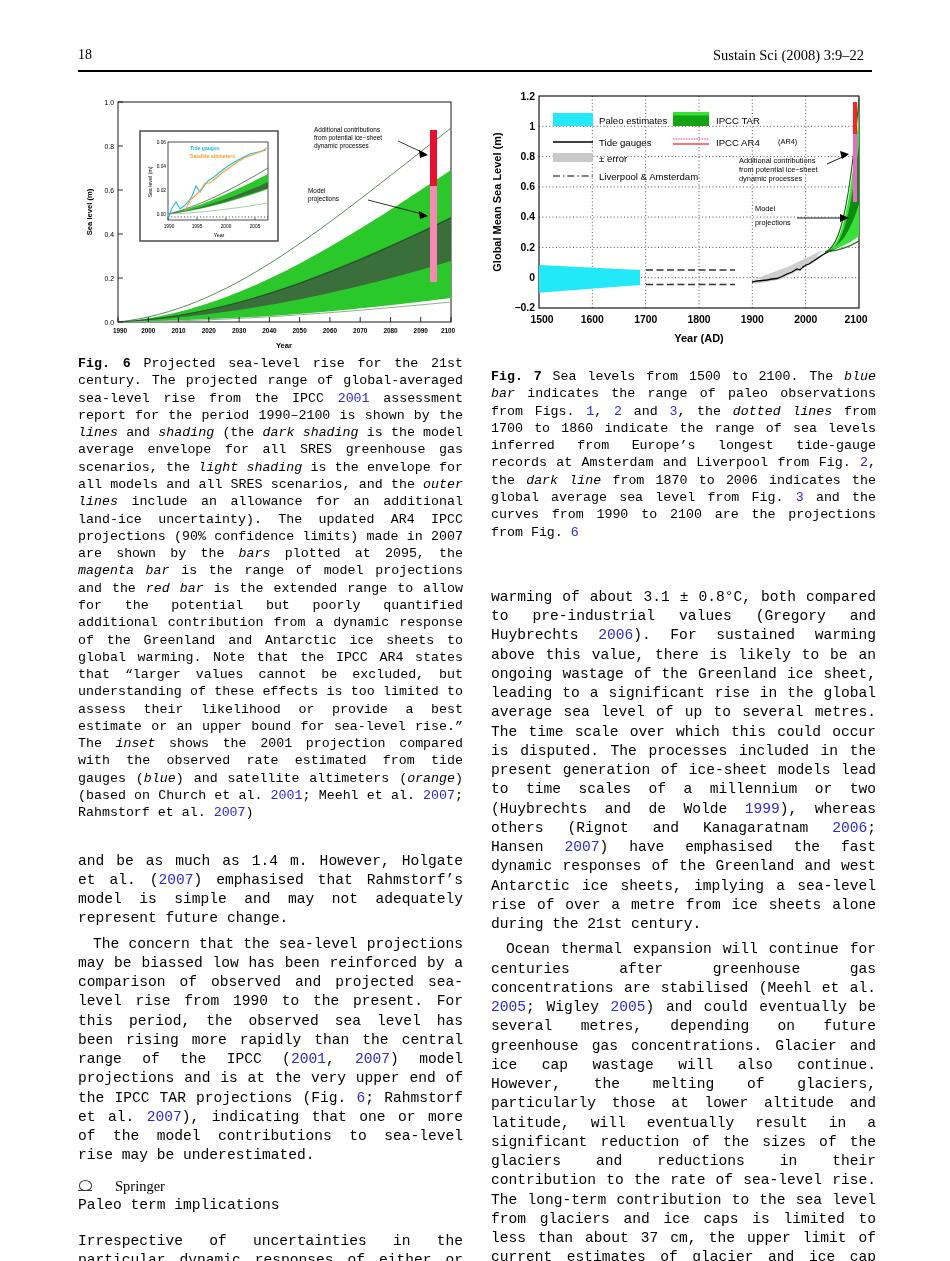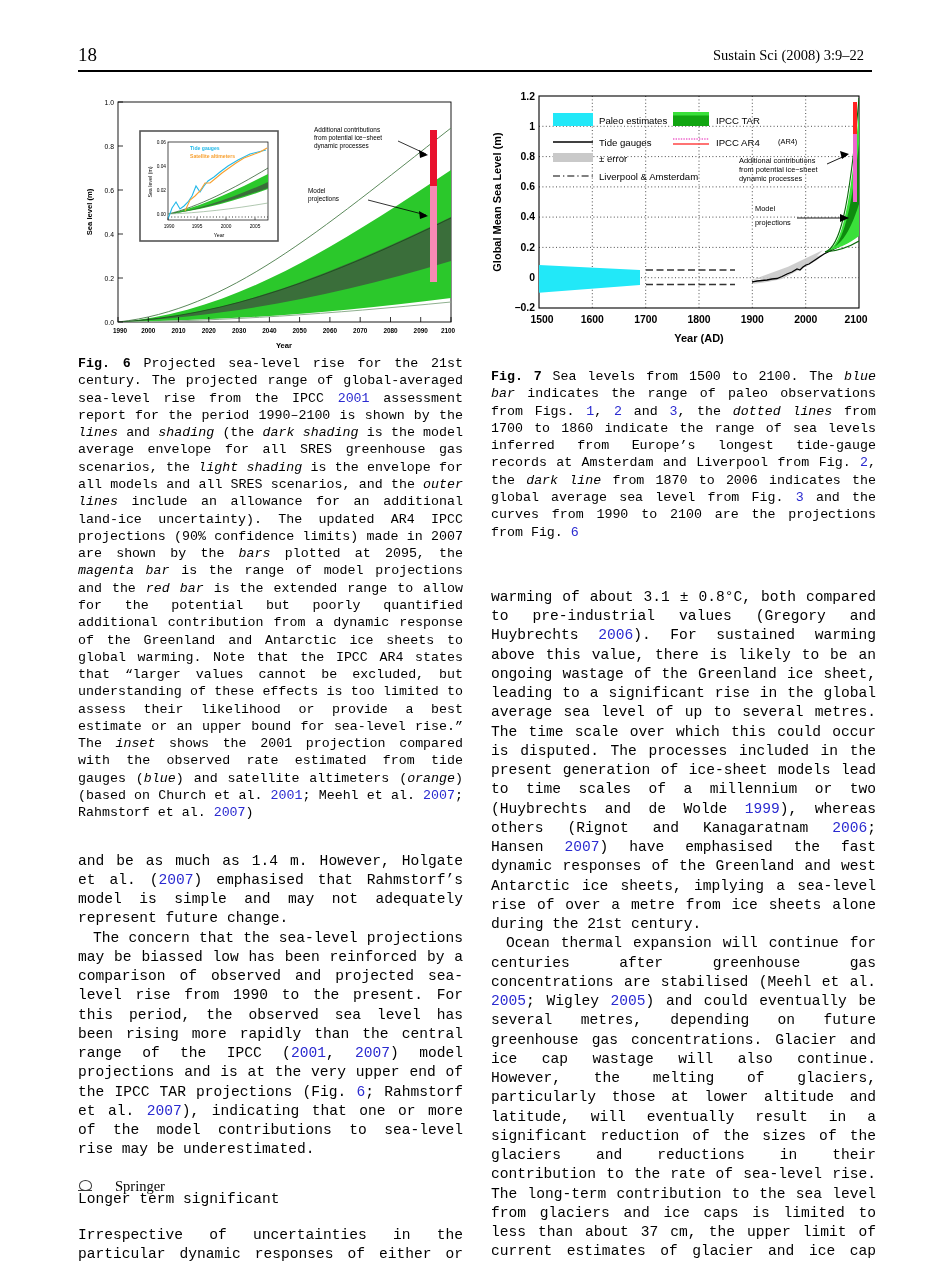--- a/index.html
+++ b/index.html
@@ -19,21 +19,21 @@
     width: 950px; height: 1261px;
   }
   
   .header {
     position: absolute;
     left: 78px; top: 46px; width: 794px;
     height: 22px;
   }
   .header .pageno {
     position: absolute; left: 0; top: 0;
-    font-size: 19px; line-height: 18px;
+    font-size: 14px; line-height: 18px;
   }
   .header .journal {
     position: absolute; right: 8px; top: 0;
     font-size: 14.5px; line-height: 18px;
   }
   .rule {
     position: absolute;
     left: 78px; top: 70px; width: 794px;
     height: 2px; background: #000;
   }
@@ -43,21 +43,21 @@
     width: 385px;
     font-size: 14.6px;
     line-height: 1.32;
     text-align: justify;
     font-family: Liberation Mono, monospace;
   }
   .col-left  { left: 78px; }
   .col-right { left: 491px; }
 
   p { margin: 0 0 0 0; text-indent: 0; }
-  p.ind { text-indent: 15px; }
+  p.ind { text-indent: 15px; margin-top: 6px; }
   .cite { color: #2a2ad0; }
   .it { font-style: italic; }
   .bd { font-weight: bold; }
 
   .caption {
     font-size: 13.3px;
     line-height: 1.30;
     text-align: justify;
   }
   .sec-head {
@@ -354,21 +354,21 @@
   <div class="col col-left" style="top:355px;">
     <p class="caption">
       <span class="bd">Fig. 6</span><span><span> Projected sea-level rise for the 21st century. The projected range of global-averaged sea-level rise from the IPCC </span><span class="cite">2001</span><span> assessment report for the period 1990–2100 is shown by the </span><span class="it">lines</span><span> and </span><span class="it">shading</span><span> (the </span><span class="it">dark shading</span><span> is the model average envelope for all SRES greenhouse gas scenarios, the </span><span class="it">light shading</span><span> is the envelope for all models and all SRES scenarios, and the </span><span class="it">outer lines</span><span> include an allowance for an additional land-ice uncertainty). The updated AR4 IPCC projections (90% confidence limits) made in 2007 are shown by the </span><span class="it">bars</span><span> plotted at 2095, the </span><span class="it">magenta bar</span><span> is the range of model projections and the </span><span class="it">red bar</span><span> is the extended range to allow for the potential but poorly quantified additional contribution from a dynamic response of the Greenland and Antarctic ice sheets to global warming. Note that the IPCC AR4 states that “larger values cannot be excluded, but understanding of these effects is too limited to assess their likelihood or provide a best estimate or an upper bound for sea-level rise.” The </span><span class="it">inset</span><span> shows the 2001 projection compared with the observed rate estimated from tide gauges (</span><span class="it">blue</span><span>) and satellite altimeters (</span><span class="it">orange</span><span>) (based on Church et al. </span><span class="cite">2001</span><span>; Meehl et al. </span><span class="cite">2007</span><span>; Rahmstorf et al. </span><span class="cite">2007</span><span>)</span></span>
     </p>
     <div class="spacer-lg"></div>
     <div>
         <p><span>and be as much as 1.4 m. However, Holgate et al. (</span><span class="cite">2007</span><span>) emphasised that Rahmstorf’s model is simple and may not adequately represent future change.</span></p>
         <p class="ind"><span>The concern that the sea-level projections may be biassed low has been reinforced by a comparison of observed and projected sea-level rise from 1990 to the present. For this period, the observed sea level has been rising more rapidly than the central range of the IPCC (</span><span class="cite">2001</span><span>, </span><span class="cite">2007</span><span>) model projections and is at the very upper end of the IPCC TAR projections (Fig. </span><span class="cite">6</span><span>; Rahmstorf et al. </span><span class="cite">2007</span><span>), indicating that one or more of the model contributions to sea-level rise may be underestimated.</span></p>
       </div>
     <div class="spacer-lg"></div>
-    <p class="sec-head">Longer term significant</p>
+    <p class="sec-head">Paleo term implications</p>
     <div class="spacer-md"></div>
     <div>
         <p><span>Irrespective of uncertainties in the particular dynamic responses of either or both ice sheets, there is no doubt that there is a surface warming value for the Greenland ice sheets above which surface melting exceeds precipitation. This value is estimated to be about 4.5 ± 0.9°C over Greenland, corresponding to a global-averaged</span></p>
       </div>
   </div>
 
   <div class="col col-right" style="top:368px;">
     <p class="caption">
       <span class="bd">Fig. 7</span><span><span> Sea levels from 1500 to 2100. The </span><span class="it">blue bar</span><span> indicates the range of paleo observations from Figs. </span><span class="cite">1</span><span>, </span><span class="cite">2</span><span> and </span><span class="cite">3</span><span>, the </span><span class="it">dotted lines</span><span> from 1700 to 1860 indicate the range of sea levels inferred from Europe’s longest tide-gauge records at Amsterdam and Liverpool from Fig. </span><span class="cite">2</span><span>, the </span><span class="it">dark line</span><span> from 1870 to 2006 indicates the global average sea level from Fig. </span><span class="cite">3</span><span> and the curves from 1990 to 2100 are the projections from Fig. </span><span class="cite">6</span></span>
     </p>

